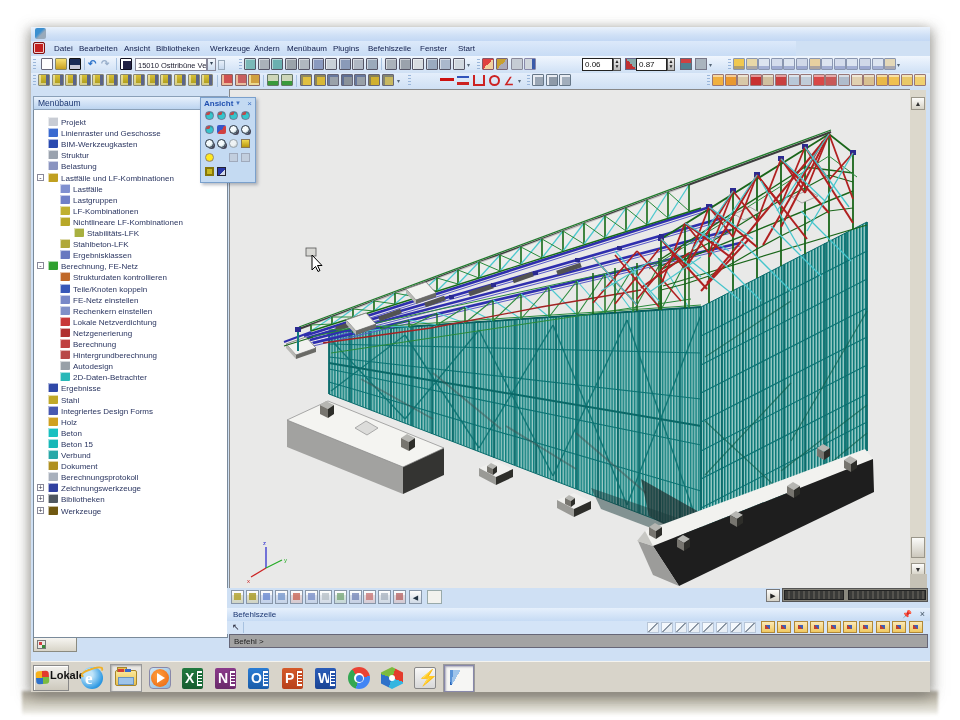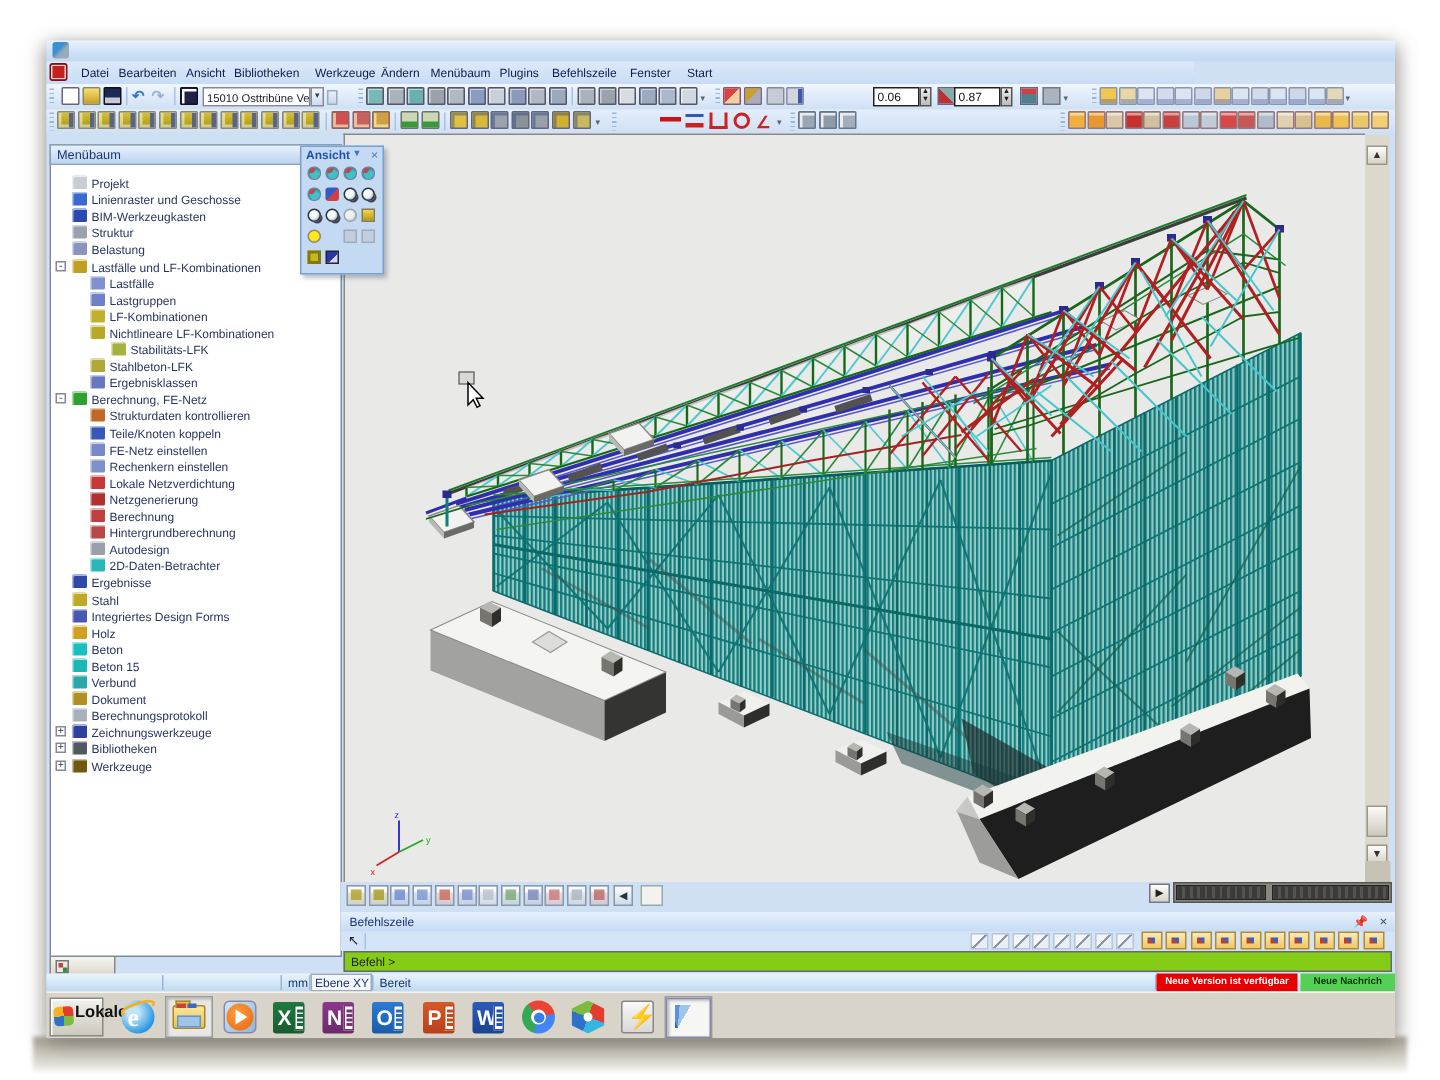--- a/index.html
+++ b/index.html
@@ -23,21 +23,21 @@
 .eb{position:absolute;width:7px;height:7px;border:1px solid #889;background:#fff;font-size:7px;line-height:5px;text-align:center;color:#334;}
 #viewport{position:absolute;left:198px;top:62px;width:681px;height:500px;background:#e9e9e8;border:1px solid #888;border-right:none;}
 #ansicht{position:absolute;left:169px;top:70px;width:56px;height:86px;background:#c4daf2;border:1px solid #7aa0cc;
  box-shadow:2px 2px 3px rgba(80,90,110,.4);z-index:30;}
 #vscroll{position:absolute;left:879px;top:63px;width:16px;height:498px;background:#dcd8cc;}
 .sbtn{position:absolute;width:14px;height:13px;background:linear-gradient(#fdfdfb,#d6d2c6);border:1px solid #9a968a;
  font-size:7px;text-align:center;line-height:12px;color:#333;}
 #befehl-head{position:absolute;left:196px;top:581px;width:703px;height:13px;background:linear-gradient(#e6f0fc,#c6dbf4);
  font-size:8px;color:#1a3570;padding:2px 0 0 6px;}
 #befehl-tools{position:absolute;left:196px;top:594px;width:703px;height:13px;background:#d4e4f7;}
-#befehl-input{position:absolute;left:198px;top:607px;width:699px;height:14px;background:#84cc16;border:1px solid #667;
+#befehl-input{position:absolute;left:198px;top:607px;width:699px;height:14px;background:#a3a3a3;border:1px solid #667;
  font-size:8px;color:#222;padding:2px 0 0 4px;}
 #statusbar{position:absolute;left:0;top:622px;width:899px;height:12px;background:linear-gradient(#eaf4fd,#bdd9f2);font-size:8px;color:#1a3570;}
 #taskbar{position:absolute;left:0;top:634px;width:899px;height:31px;background:#d8d4ca;border-top:1px solid #f4f3ef;}
 .task{position:absolute;top:4px;width:25px;height:25px;}
 svg{display:block;}
 </style></head><body>
 <div id="shadowband"></div>
 <div id="screen">
 <div id="titlebar">
       <span style="position:absolute;left:4px;top:1px;width:11px;height:11px;background:linear-gradient(135deg,#3a8fd0 40%,#9ab 60%);border-radius:2px;"></span>
@@ -692,33 +692,20 @@
       <span style="position:absolute;left:632.3999999999999px;top:0px;width:14px;height:12px;background:linear-gradient(#fbe9b8,#f0c860);border:1px solid #b08838;"></span>
       <span style="position:absolute;left:636.3999999999999px;top:4px;width:5px;height:4px;background:linear-gradient(45deg,#c04030 50%,#4060b8 50%);"></span>
       <span style="position:absolute;left:648.7999999999998px;top:0px;width:14px;height:12px;background:linear-gradient(#fbe9b8,#f0c860);border:1px solid #b08838;"></span>
       <span style="position:absolute;left:652.7999999999998px;top:4px;width:5px;height:4px;background:linear-gradient(45deg,#c04030 50%,#4060b8 50%);"></span>
       <span style="position:absolute;left:665.1999999999998px;top:0px;width:14px;height:12px;background:linear-gradient(#fbe9b8,#f0c860);border:1px solid #b08838;"></span>
       <span style="position:absolute;left:669.1999999999998px;top:4px;width:5px;height:4px;background:linear-gradient(45deg,#c04030 50%,#4060b8 50%);"></span>
       <span style="position:absolute;left:681.5999999999998px;top:0px;width:14px;height:12px;background:linear-gradient(#fbe9b8,#f0c860);border:1px solid #b08838;"></span>
       <span style="position:absolute;left:685.5999999999998px;top:4px;width:5px;height:4px;background:linear-gradient(45deg,#c04030 50%,#4060b8 50%);"></span>
     </div>
     <div id="befehl-input">Befehl &gt;</div>
-<div id="statusbar">
-      <span style="position:absolute;left:77px;top:1px;width:1px;height:10px;background:#9ab4d0;"></span>
-      <span style="position:absolute;left:156px;top:1px;width:1px;height:10px;background:#9ab4d0;"></span>
-      <span style="position:absolute;left:175px;top:1px;width:1px;height:10px;background:#9ab4d0;"></span>
-      <span style="position:absolute;left:217px;top:1px;width:1px;height:10px;background:#9ab4d0;"></span>
-      <span style="position:absolute;left:739px;top:1px;width:1px;height:10px;background:#9ab4d0;"></span>
-      <span style="position:absolute;left:161px;top:2px;">mm</span>
-      <span style="position:absolute;left:176px;top:0px;width:41px;height:12px;background:#f4f8fc;border:1px solid #9ab;"></span>
-      <span style="position:absolute;left:179px;top:2px;">Ebene XY</span>
-      <span style="position:absolute;left:222px;top:2px;">Bereit</span>
-      <span style="position:absolute;left:740px;top:0px;width:94px;height:12px;background:#e80000;color:#fff;font-size:6.5px;font-weight:bold;text-align:center;line-height:12px;">Neue Version ist verfügbar</span>
-      <span style="position:absolute;left:836px;top:0px;width:63px;height:12px;background:#55d055;color:#093309;font-size:6.5px;font-weight:bold;text-align:center;line-height:12px;">Neue Nachrich</span>
-    </div>
 <div id="taskbar">
       <span style="position:absolute;left:2px;top:3px;width:36px;height:26px;background:linear-gradient(#f2f1ed,#cdc9bd);border:1px solid #888;box-shadow:inset 1px 1px 0 #fff;"></span>
       <span style="position:absolute;left:5px;top:9px;width:13px;height:13px;background:conic-gradient(#e43b2c 0 25%,#7cbb3f 0 50%,#2e71c9 0 75%,#f6b21d 0);border-radius:3px;transform:rotate(-4deg);"></span>
       <span style="position:absolute;left:19px;top:7px;font-size:11px;font-weight:bold;color:#111;">Lokale</span>
       <span class="task" style="left:49px;">
         <span style="position:absolute;left:1px;top:1px;width:22px;height:22px;border-radius:50%;background:radial-gradient(circle at 35% 35%,#bfe4f9 20%,#2f9ae3 70%,#1470b8);"></span>
         <span style="position:absolute;left:5px;top:3px;font-size:17px;font-weight:bold;color:#fff;font-family:'Liberation Serif',serif;">e</span>
         <span style="position:absolute;left:0px;top:2px;width:24px;height:8px;border:2px solid #f0b028;border-radius:50%/55%;border-bottom-color:transparent;transform:rotate(-18deg);"></span>
       </span>
       <span style="position:absolute;left:79px;top:2px;width:32px;height:28px;background:#e9e7e3;border:1px solid #999;box-shadow:inset 1px 1px 2px #aaa;"></span>

